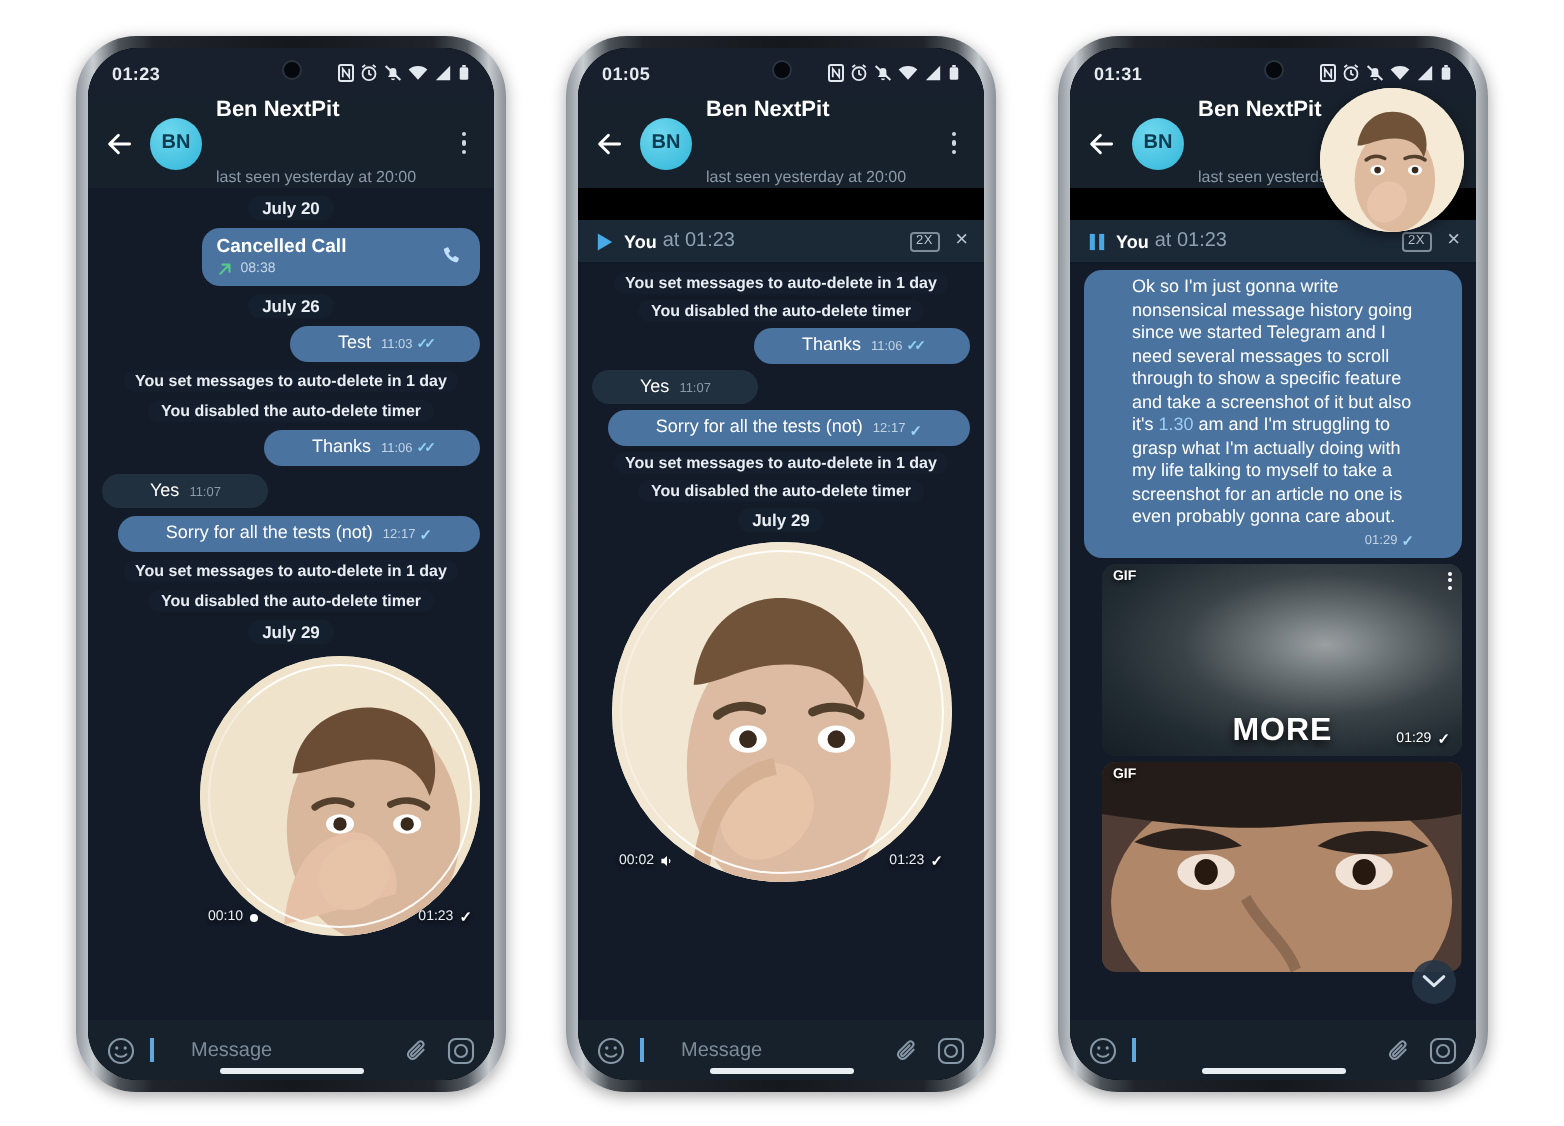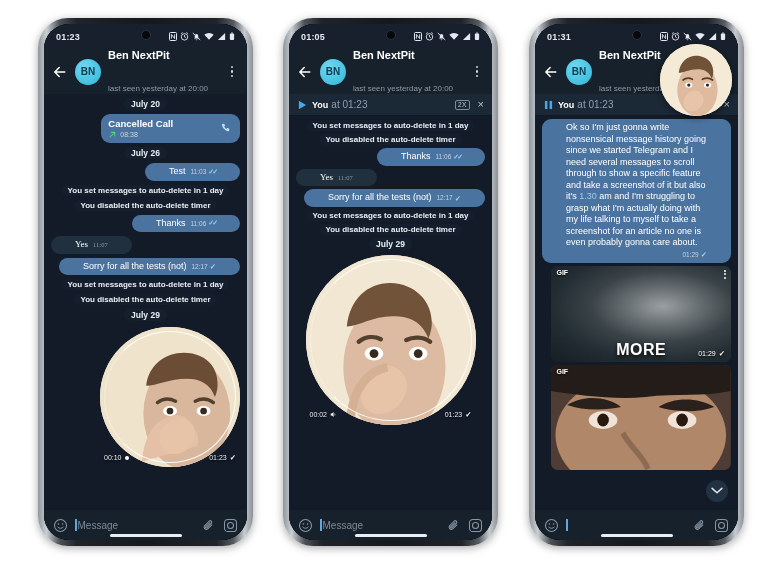--- a/index.html
+++ b/index.html
@@ -34,42 +34,42 @@
           background:radial-gradient(circle at 35% 30%,#6fd8ef,#31b6d9);
           color:#0d3c50;font-size:10px;font-weight:bold;display:flex;align-items:center;justify-content:center;}
   .htext{flex:1;min-width:0;line-height:1.12;}
   .hname{color:#ffffff;font-size:11px;font-weight:bold;white-space:nowrap;}
   .hsub{color:#8b9aa8;font-size:8px;white-space:nowrap;overflow:hidden;text-overflow:ellipsis;margin-top:24px;}
   .kebab{width:14px;flex:0 0 14px;display:flex;flex-direction:column;align-items:center;gap:2px;cursor:pointer;}
   .kebab i{width:2.5px;height:2.5px;border-radius:50%;background:#cfd8e0;display:block;}
 
   
   .playbar{flex:0 0 21px;background:#1b2836;display:flex;align-items:center;gap:5px;padding:0 8px;
-           border-bottom:1px solid #101a26;position:relative;z-index:6;}
+           border-bottom:1px solid #101a26;position:relative;z-index:6;margin-top:16px;}
   .pb-icon{width:10px;height:11px;flex:0 0 10px;display:flex;align-items:center;justify-content:center;}
   .pb-who{color:#ffffff;font-size:9px;font-weight:bold;}
   .pb-at{color:#8ea0b1;font-size:10px;margin-left:-2px;}
   .pb-right{margin-left:auto;display:flex;align-items:center;gap:8px;}
   .pb-speed{border:1px solid #7f8d9b;border-radius:2px;color:#b9c5d0;font-size:6.5px;
             padding:1px 2px;line-height:1;letter-spacing:.3px;}
   .pb-x{color:#b7c2cd;font-size:11px;line-height:1;cursor:pointer;}
 
   
   .conv{flex:1;position:relative;padding:4px 7px 2px;overflow:hidden;
         display:flex;flex-direction:column;gap:4px;background:#131b28;}
   .conv.tight{gap:3px;}
   .daysep{align-self:center;color:#e9eef3;font-size:8.5px;font-weight:bold;padding:1px 7px;
           border-radius:8px;background:rgba(22,34,48,.72);}
   .service{align-self:center;color:#e9eef3;font-size:8px;font-weight:bold;text-align:center;
            padding:1px 6px;border-radius:8px;background:rgba(22,34,48,.6);}
 
   .bubble{max-width:82%;border-radius:9px;padding:3px 24px;font-size:9px;color:#ffffff;
           position:relative;line-height:1.28;}
   .out{align-self:flex-end;background:#4a73a0;}
-  .in{align-self:flex-start;background:#20303f;font-family:Liberation Serif, serif;}
+  .in{align-self:flex-start;background:#20303f;}
   .row{display:flex;align-items:baseline;gap:5px;}
   .msgtext{font-size:9px;color:#ffffff;}
   .meta{font-size:6.5px;color:#c2d3e4;white-space:nowrap;display:inline-flex;align-items:center;gap:2px;}
   .in .meta{color:#8b9aa8;}
   .tick{color:#8fd0f5;font-size:7px;font-weight:bold;letter-spacing:-2px;}
   .tick1{color:#9ed4f7;font-size:7.5px;font-weight:bold;}
 
   .callbubble{align-self:flex-end;background:#4a73a0;border-radius:9px;padding:4px 7px;width:66%;
               display:flex;align-items:center;}
   .callL{flex:1;}
@@ -113,21 +113,21 @@
               background:rgba(38,54,70,.88);display:flex;align-items:center;justify-content:center;z-index:9;cursor:pointer;}
 
   
   .pip{position:absolute;right:6px;top:20px;width:72px;height:72px;border-radius:50%;
        overflow:hidden;z-index:8;background:radial-gradient(circle at 45% 35%,#f7eedd,#e6d7bd);
        box-shadow:0 2px 6px rgba(0,0,0,.45);}
 
   
   .inputbar{flex:0 0 30px;background:#17212b;display:flex;align-items:center;gap:7px;padding:0 9px;
             position:relative;}
-  .ph-text{flex:1;color:#7d8b99;font-size:10px;display:flex;align-items:center;gap:1px;}
+  .ph-text{flex:1;color:#7d8b99;font-size:10px;display:flex;align-items:center;gap:19px;}
   .caret{display:inline-block;width:1.5px;height:12px;background:#5fa8e0;}
   .ic{width:15px;height:15px;flex:0 0 15px;cursor:pointer;}
   .navbar{position:absolute;left:50%;transform:translateX(-50%);bottom:3px;width:72px;height:2.6px;
           border-radius:2px;background:#e9eef3;}
 </style>
 </head>
 <body>
 
 <div class="stage">
 

